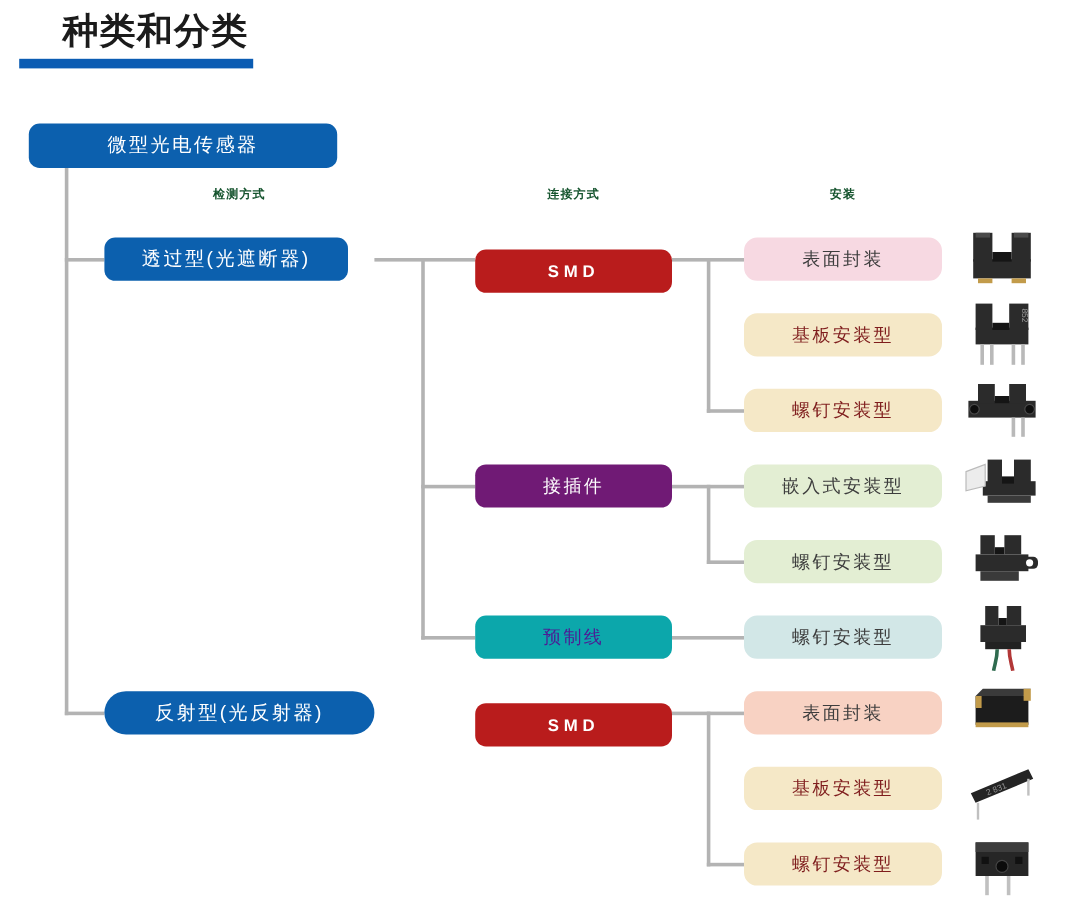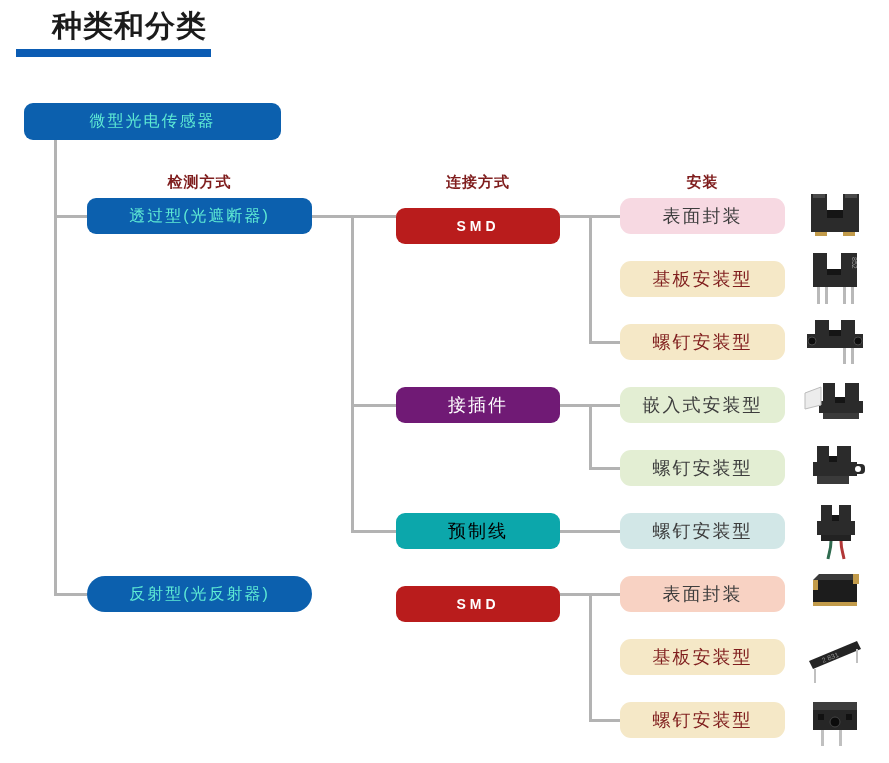--- a/index.html
+++ b/index.html
@@ -9,35 +9,35 @@
     font-family:"Liberation Sans","DejaVu Sans",sans-serif; overflow:hidden;
   }
   .page-title {
     position:absolute; left:16px; top:6px; font-size:30px; font-weight:bold;
     color:#1b1b1b; letter-spacing:1px;margin-left:36px;
   }
   .title-underline { position:absolute; left:16px; top:49px; width:195px; height:8px; background:#0b5cb3; }
 
   .node {
     position:absolute; height:36px; border-radius:9px; display:flex;
-    align-items:center; justify-content:center; font-size:18px; letter-spacing:2px;
+    align-items:center; justify-content:center; font-size:15px; letter-spacing:2px;
   }
-  .node.blue   { background:#0c60ae; color:#5eead4; font-size:16px; }
+  .node.blue   { background:#0c60ae; color:#ffffff; font-size:16px; }
   .node.pink   { background:#b91c1c; color:#ffffff; font-weight:bold; font-size:14px; letter-spacing:4px;margin-top:10px; }
   .node.green  { background:#701a75; color:#ffffff; }
-  .node.teal   { background:#0ca7ab; color:#000000; }
+  .node.teal   { background:#0ca7ab; color:#4c1d95; }
   .node.lpink  { background:#f7d9e2; color:#3d3d3d; border-radius:11px; }
   .node.cream  { background:#f5e8c7; color:#7f1d1d; border-radius:11px; }
   .node.lgreen { background:#e3eed3; color:#3d3d3d; border-radius:11px; }
   .node.lteal  { background:#d2e7e7; color:#3d3d3d; border-radius:11px; }
   .node.salmon { background:#f8d2c3; color:#3d3d3d; border-radius:11px; }
 
   .col-header {
-    position:absolute; top:172px; height:20px; display:flex; align-items:center;
-    justify-content:center; color:#7f1d1d; font-weight:bold; font-size:15px; letter-spacing:1px;
+    position:absolute; top:152px; height:20px; display:flex; align-items:center;
+    justify-content:center; color:#14532d; font-weight:bold; font-size:10px; letter-spacing:1px;
   }
   .ln { position:absolute; background:#b3b3b3; }
   .photo { position:absolute; width:68px; height:60px; }
 </style>
 </head>
 <body>
 
 <div class="canvas">
 
   <h1 class="page-title">种类和分类</h1>
@@ -65,21 +65,21 @@
   <div class="ln" style="left:560px;top:593px;width:60px;height:3px;"></div>
   <div class="ln" style="left:589px;top:593px;width:3px;height:129px;"></div>
   <div class="ln" style="left:589px;top:719px;width:31px;height:3px;"></div>
 
   <div class="node blue" style="left:24px;top:103px;width:257px;height:37px;">微型光电传感器</div>
 
   <div class="col-header" style="left:87px;width:225px;">检测方式</div>
   <div class="col-header" style="left:620px;width:165px;">安装</div>
   <div class="col-header" style="left:396px;width:164px;">连接方式</div>
 
-  <div class="node blue" style="left:87px;top:198px;width:225px;">透过型(光遮断器)</div>
+  <div class="node blue" style="left:87px;top:198px;width:203px;">透过型(光遮断器)</div>
   <div class="node blue" style="left:87px;top:576px;width:225px;border-radius:18px;">反射型(光反射器)</div>
 
   <div class="node pink" style="left:396px;top:198px;width:164px;">SMD</div>
   <div class="node green" style="left:396px;top:387px;width:164px;">接插件</div>
   <div class="node teal" style="left:396px;top:513px;width:164px;">预制线</div>
   <div class="node pink" style="left:396px;top:576px;width:164px;">SMD</div>
 
   <div class="node lpink" style="left:620px;top:198px;width:165px;">表面封装</div>
   <div class="node cream" style="left:620px;top:261px;width:165px;">基板安装型</div>
   <div class="node cream" style="left:620px;top:324px;width:165px;">螺钉安装型</div>

